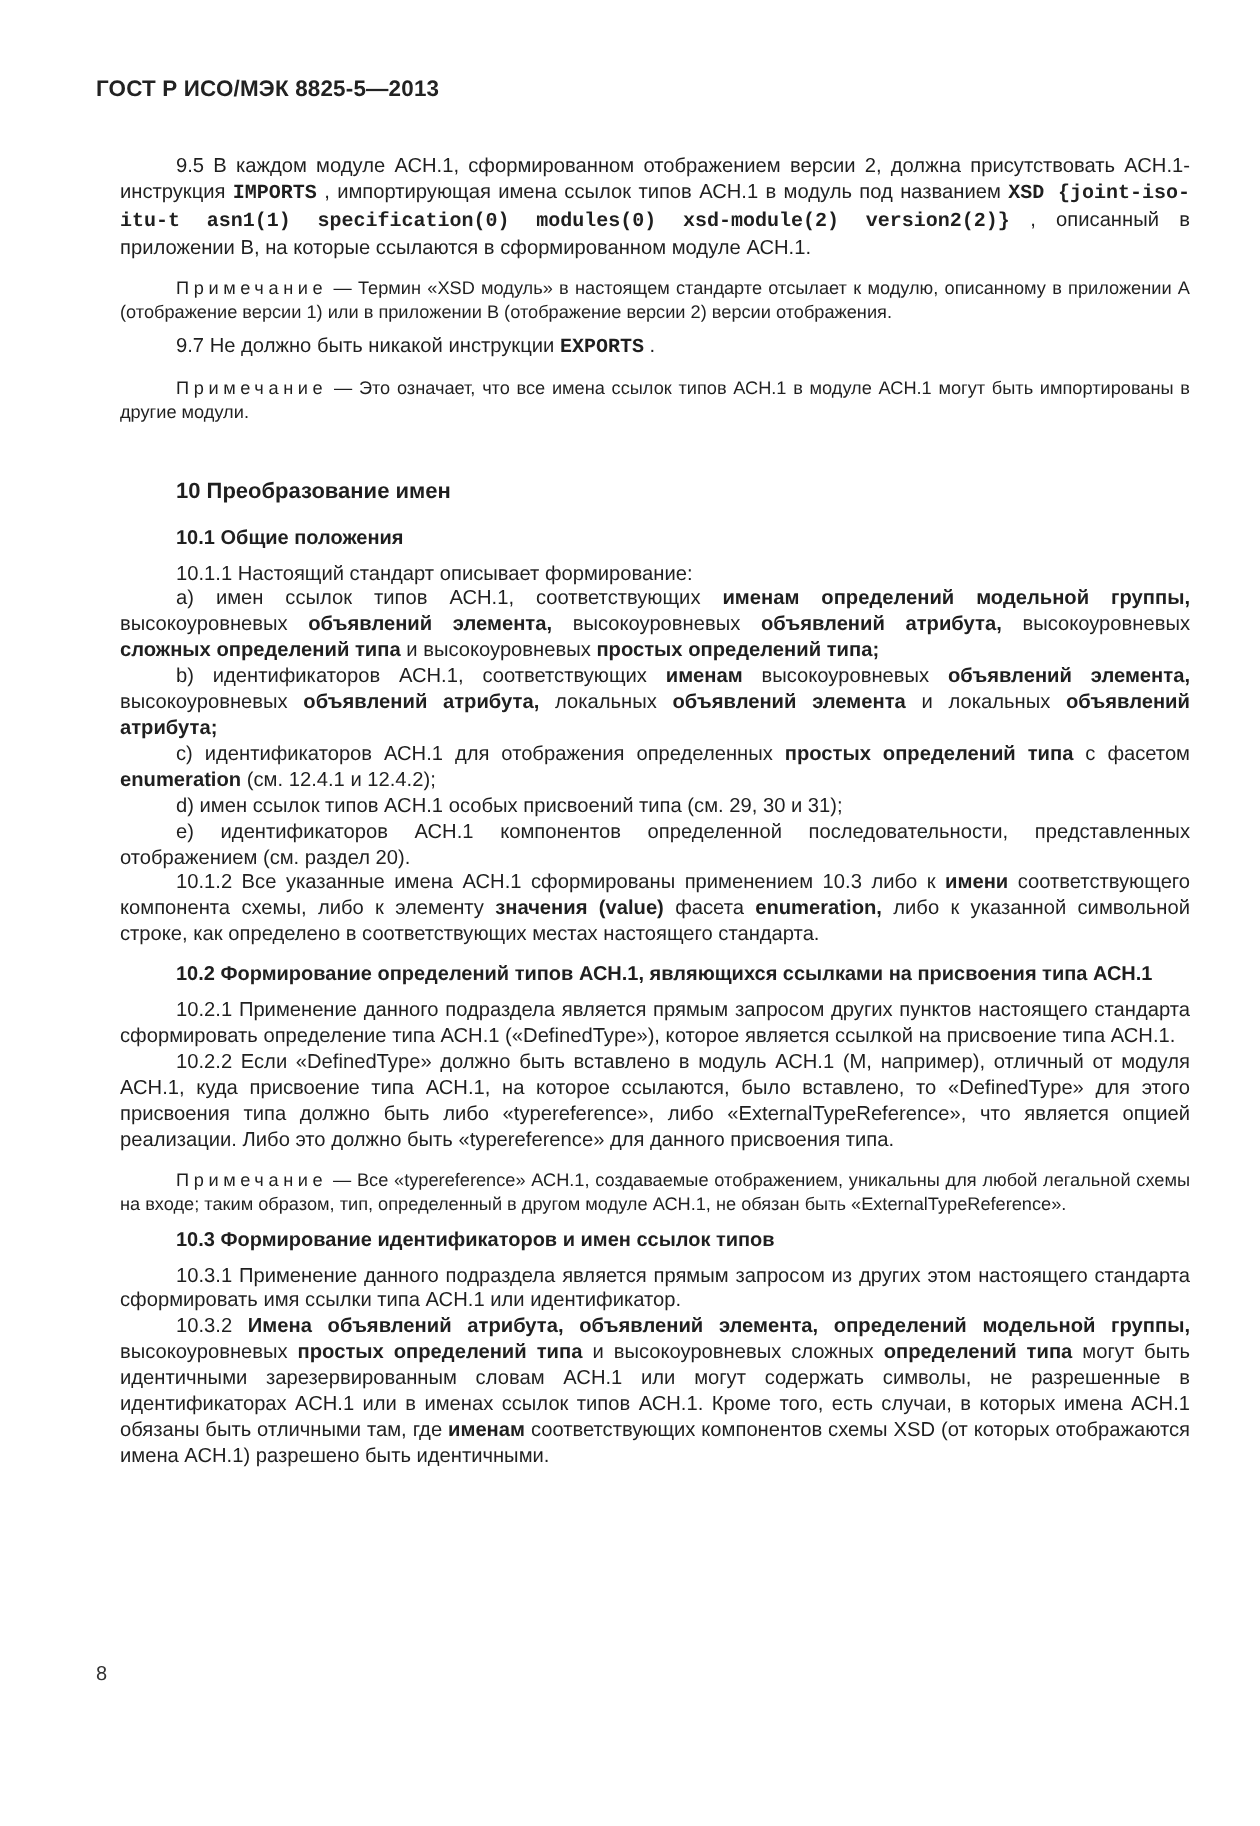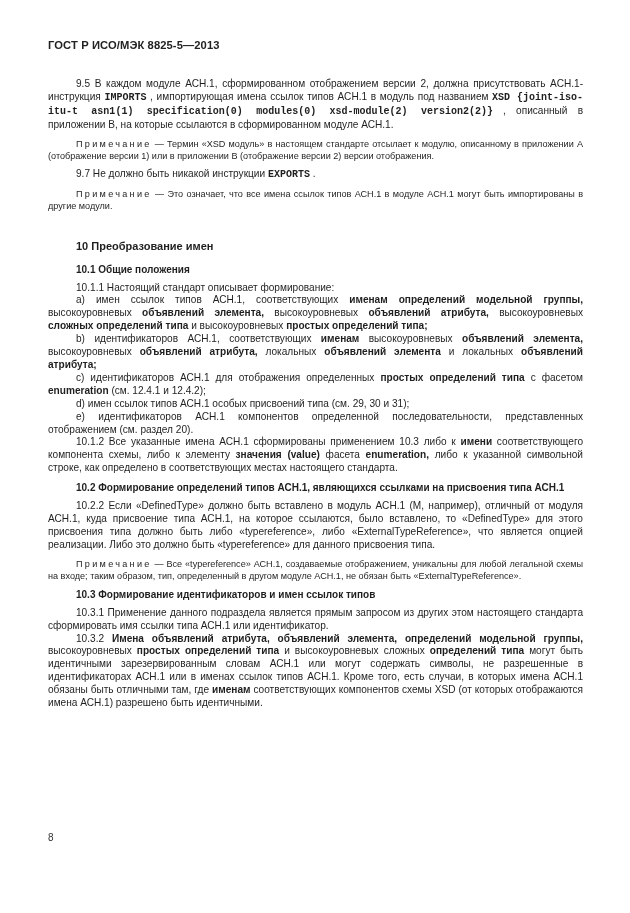--- a/index.html
+++ b/index.html
@@ -1,20 +1,20 @@
 <!DOCTYPE html>
 <html><head>
 <meta charset="utf-8">
 <style>
   html, body { margin: 0; padding: 0; background: #ffffff; }
   body { width: 630px; height: 913px; position: relative; overflow: hidden;
          font-family: "Liberation Sans", sans-serif; color: #1f1f1f; }
   .page { position: absolute; left: 48px; top: 0; width: 535px; }
   .hdr { position: absolute; top: 39px; left: 0; font-weight: bold; font-size: 11.2px; letter-spacing: 0.1px; color: #222; }
-  .content { position: absolute; top: 78px; left: 0; width: 535px; }
+  .content { position: absolute; top: 78px; left: 12px; width: 535px; }
   p { margin: 0; font-size: 10.1px; line-height: 12.9px; text-align: justify; }
   .ind { text-indent: 28px; }
   .note { font-size: 9.1px; line-height: 12px; text-align: justify; }
   .spaced { letter-spacing: 2.3px; }
   .mono { font-family: "Liberation Mono", monospace; font-weight: bold; font-size: 10px; }
   b { font-weight: bold; margin-top: 40px; }
   .h1 { font-weight: bold; font-size: 11px; padding-left: 28px; margin: 28px 0 11px; }
   .h2 { font-weight: bold; font-size: 10px; line-height: 13px; padding-left: 28px; margin: 6px 0 6px; }
   .gap { height: 6px; }
   .pagenum { position: absolute; top: 832px; left: 0; font-size: 10px; color: #333; }
@@ -39,20 +39,21 @@
     <div class="h2">10.1 Общие положения</div>
     <p class="ind">10.1.1 Настоящий стандарт описывает формирование:</p>
     <p class="ind"><span>a) имен  ссылок типов АСН.1, соответствующих </span><b>именам определений модельной группы,</b><span> высокоуровневых </span><b>объявлений элемента,</b><span> высокоуровневых </span><b>объявлений атрибута,</b><span> высокоуровневых </span><b>сложных определений типа</b><span> и высокоуровневых </span><b>простых определений типа;</b></p>
     <p class="ind"><span>b) идентификаторов АСН.1, соответствующих </span><b>именам</b><span> высокоуровневых </span><b>объявлений элемента,</b><span> высокоуровневых </span><b>объявлений атрибута,</b><span> локальных </span><b>объявлений элемента</b><span> и локальных </span><b>объявлений атрибута;</b></p>
     <p class="ind"><span>c) идентификаторов АСН.1 для отображения определенных </span><b>простых определений типа</b><span> с фасетом </span><b>enumeration</b><span> (см. 12.4.1 и 12.4.2);</span></p>
     <p class="ind">d) имен ссылок типов АСН.1 особых присвоений типа (см. 29, 30 и 31);</p>
     <p class="ind">e) идентификаторов АСН.1 компонентов определенной последовательности, представленных отображением (см. раздел 20).</p>
     <p class="ind"><span>10.1.2 Все указанные имена АСН.1 сформированы применением 10.3 либо к </span><b>имени</b><span> соответствующего компонента схемы, либо к элементу </span><b>значения (value)</b><span> фасета </span><b>enumeration,</b><span> либо к указанной символьной строке, как определено в соответствующих местах настоящего стандарта.</span></p>
 
     <div class="h2">10.2 Формирование определений типов АСН.1, являющихся ссылками на присвоения типа АСН.1</div>
+    <p class="ind">10.2.1 Применение данного подраздела является прямым запросом других пунктов настоящего стандарта сформировать определение типа АСН.1 («DefinedType»), которое является ссылкой на присвоение типа АСН.1.</p>
     <p class="ind">10.2.2 Если «DefinedType» должно быть вставлено в модуль АСН.1 (М, например), отличный от модуля АСН.1, куда присвоение типа АСН.1, на которое ссылаются, было вставлено, то «DefinedType» для этого присвоения типа должно быть либо «typereference», либо «ExternalTypeReference», что является опцией реализации. Либо это должно быть «typereference» для данного присвоения типа.</p>
     <div class="gap"></div>
     <p class="note ind"><span class="spaced">Примечание</span><span> — Все «typereference» АСН.1, создаваемые отображением, уникальны для любой легальной схемы на входе; таким образом, тип, определенный в другом модуле АСН.1, не обязан быть «ExternalTypeReference».</span></p>
 
     <div class="h2">10.3 Формирование идентификаторов и имен ссылок типов</div>
     <p class="ind">10.3.1 Применение данного подраздела является прямым запросом из других этом настоящего стандарта сформировать имя ссылки типа АСН.1 или идентификатор.</p>
     <p class="ind"><span>10.3.2 </span><b>Имена объявлений атрибута, объявлений элемента, определений модельной группы,</b><span> высокоуровневых </span><b>простых определений типа</b><span> и высокоуровневых сложных </span><b>определений типа</b><span> могут быть идентичными зарезервированным словам АСН.1 или могут содержать символы, не разрешенные в идентификаторах АСН.1 или в именах ссылок типов АСН.1. Кроме того, есть случаи, в которых имена АСН.1 обязаны быть отличными там, где </span><b>именам</b><span> соответствующих компонентов схемы XSD (от которых отображаются имена АСН.1) разрешено быть идентичными.</span></p>
   </div>
 
   <div class="pagenum">8</div>

